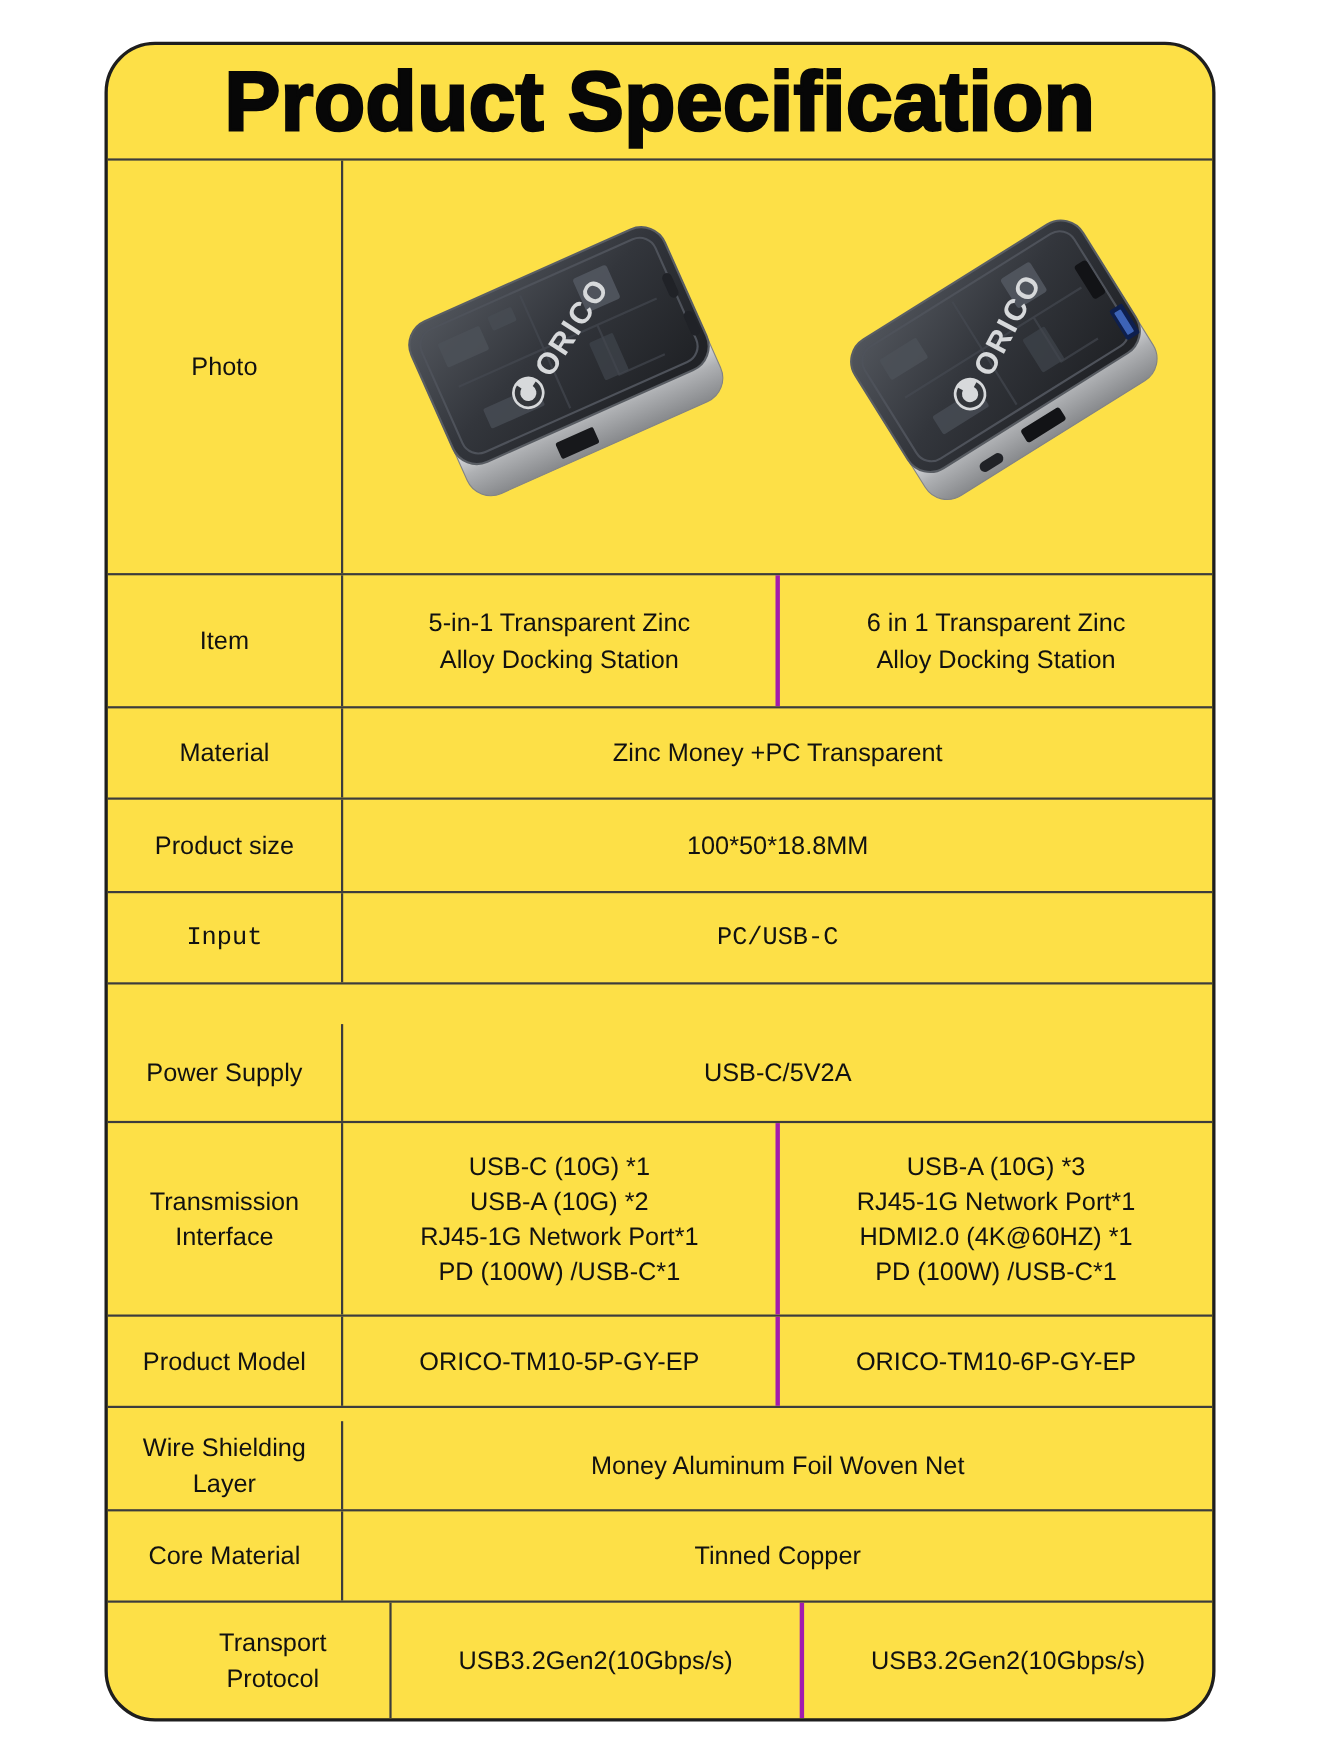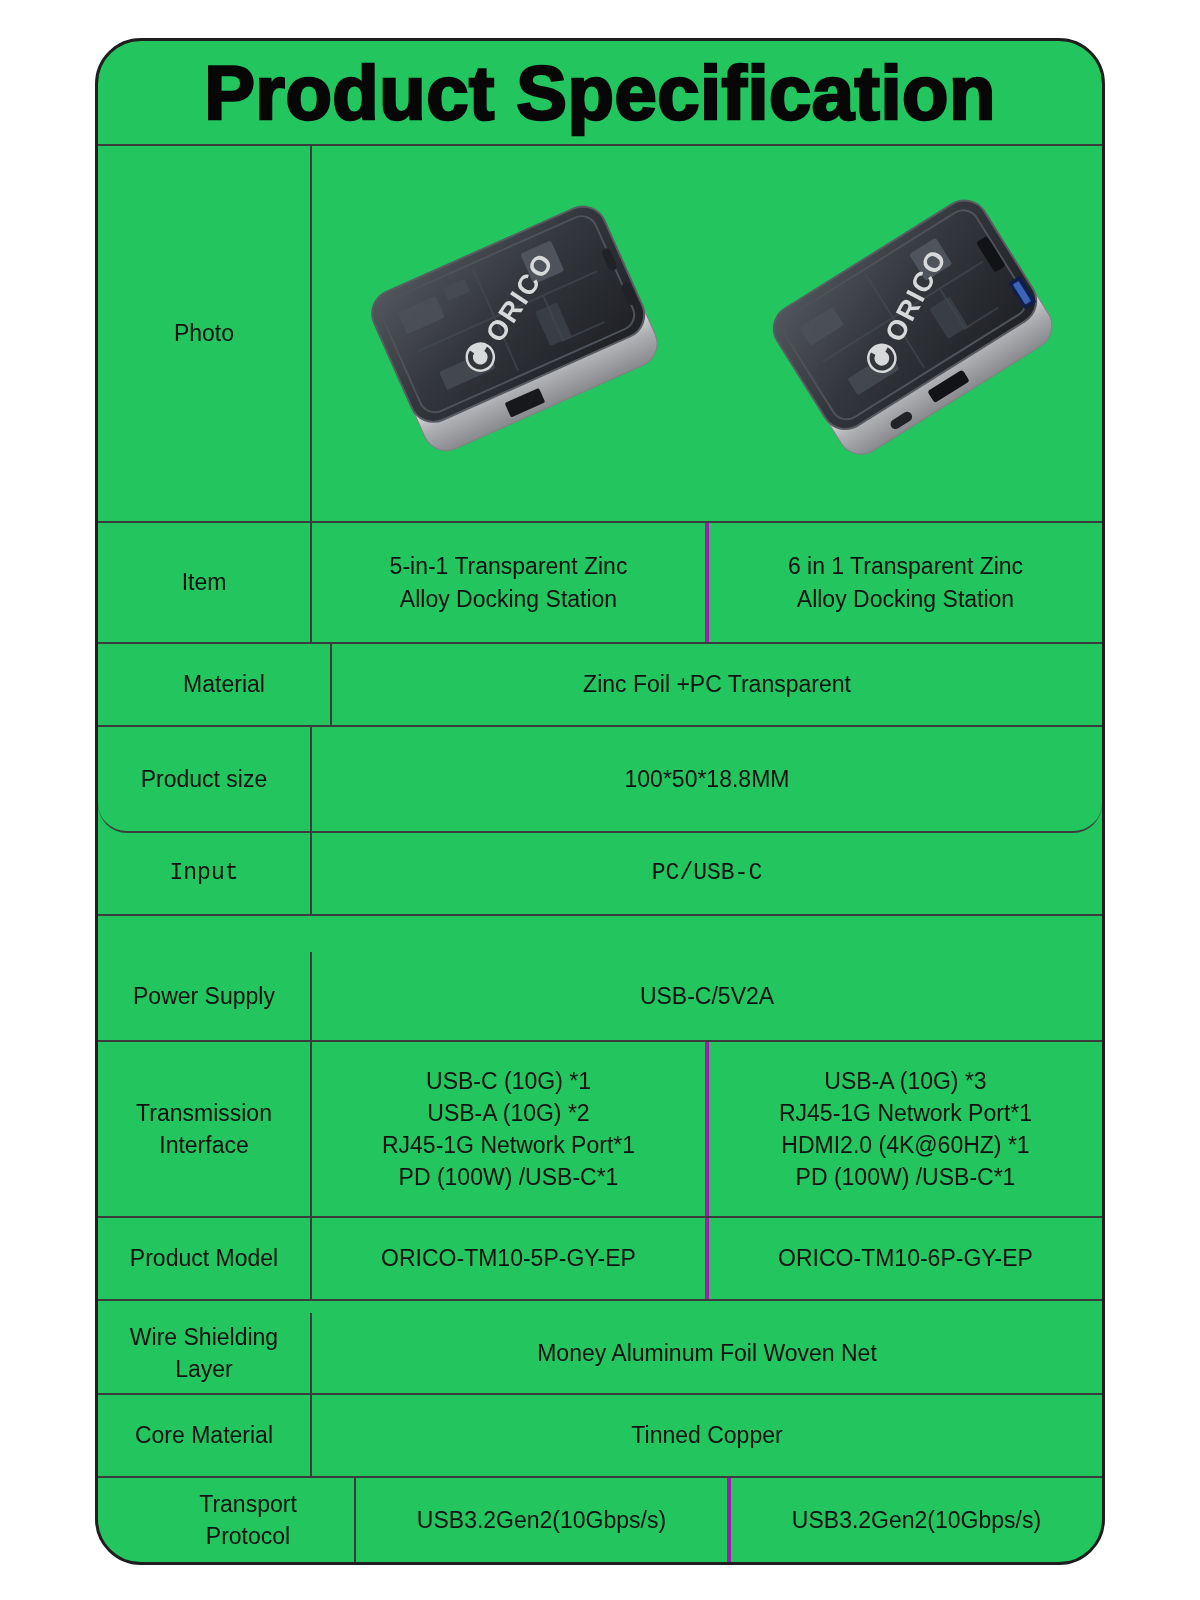--- a/index.html
+++ b/index.html
@@ -1,38 +1,38 @@
 <!DOCTYPE html>
 <html><head>
 <meta charset="utf-8">
 <style>
   * { margin:0; padding:0; box-sizing:border-box; }
   html,body { width:1200px; height:1600px; background:#ffffff;
               font-family:"Liberation Sans", sans-serif; color:#111; }
   .sheet { position:absolute; left:95px; top:38px; width:1010px; height:1527px;
            border:3px solid #1e1e1e; border-radius:46px; overflow:hidden;
-           display:flex; flex-direction:column; background:#22c55e; }
+           display:flex; flex-direction:column; background:#fde047; }
   .title-row { height:105px; flex:none; border-bottom:2px solid #3c3c3c;
                display:flex; align-items:center; justify-content:center; }
   .title { font-size:76px; font-weight:bold; letter-spacing:0.5px; color:#070707;
            -webkit-text-stroke:2.6px #070707; white-space:nowrap; }
   .row { display:flex; flex:none; border-bottom:2px solid #3c3c3c; min-height:0; }
   .row:last-child { border-bottom:none; flex:1;padding-left:44px; }
   .cell { display:flex; align-items:center; justify-content:center;
           text-align:center; font-size:23px; line-height:1.4;
           white-space:pre-line; padding:4px 10px; }
   .cell-label { width:214px; flex:none; border-right:2px solid #3c3c3c; }
   .cell-value { flex:1; }
   .cell-value + .cell-value { border-left:4px solid #a21caf; }
   .photo-cell { flex:1; display:flex; align-items:center; justify-content:center;
                 gap:6px; padding:8px; }
   .h-photo { height:377px; }
   .h-item { height:121px; }
-  .h-material { height:83px;padding-left:20px; }
-  .h-size { height:106px;border-radius:29px; }
+  .h-material { height:83px; }
+  .h-size { height:85px; }
   .h-input { height:83px;font-family:Liberation Mono, monospace; }
   .h-power { height:90px;margin-top:36px; }
   .h-trans { height:176px; }
   .h-model { height:83px; }
   .h-shield { height:82px;margin-top:12px; }
   .h-core { height:83px; }
   svg text { font-family:"Liberation Sans", sans-serif; }
 </style>
 </head>
 <body>
@@ -132,21 +132,21 @@
   <div class="row h-item">
     <div class="cell cell-label">Item</div>
     <div class="cell cell-value">5-in-1 Transparent Zinc
 Alloy Docking Station</div>
     <div class="cell cell-value">6 in 1 Transparent Zinc
 Alloy Docking Station</div>
   </div>
 
   <div class="row h-material">
     <div class="cell cell-label">Material</div>
-    <div class="cell cell-value">Zinc Foil +PC Transparent</div>
+    <div class="cell cell-value">Zinc Money +PC Transparent</div>
   </div>
 
   <div class="row h-size">
     <div class="cell cell-label">Product size</div>
     <div class="cell cell-value">100*50*18.8MM</div>
   </div>
 
   <div class="row h-input">
     <div class="cell cell-label">Input</div>
     <div class="cell cell-value">PC/USB-C</div>

